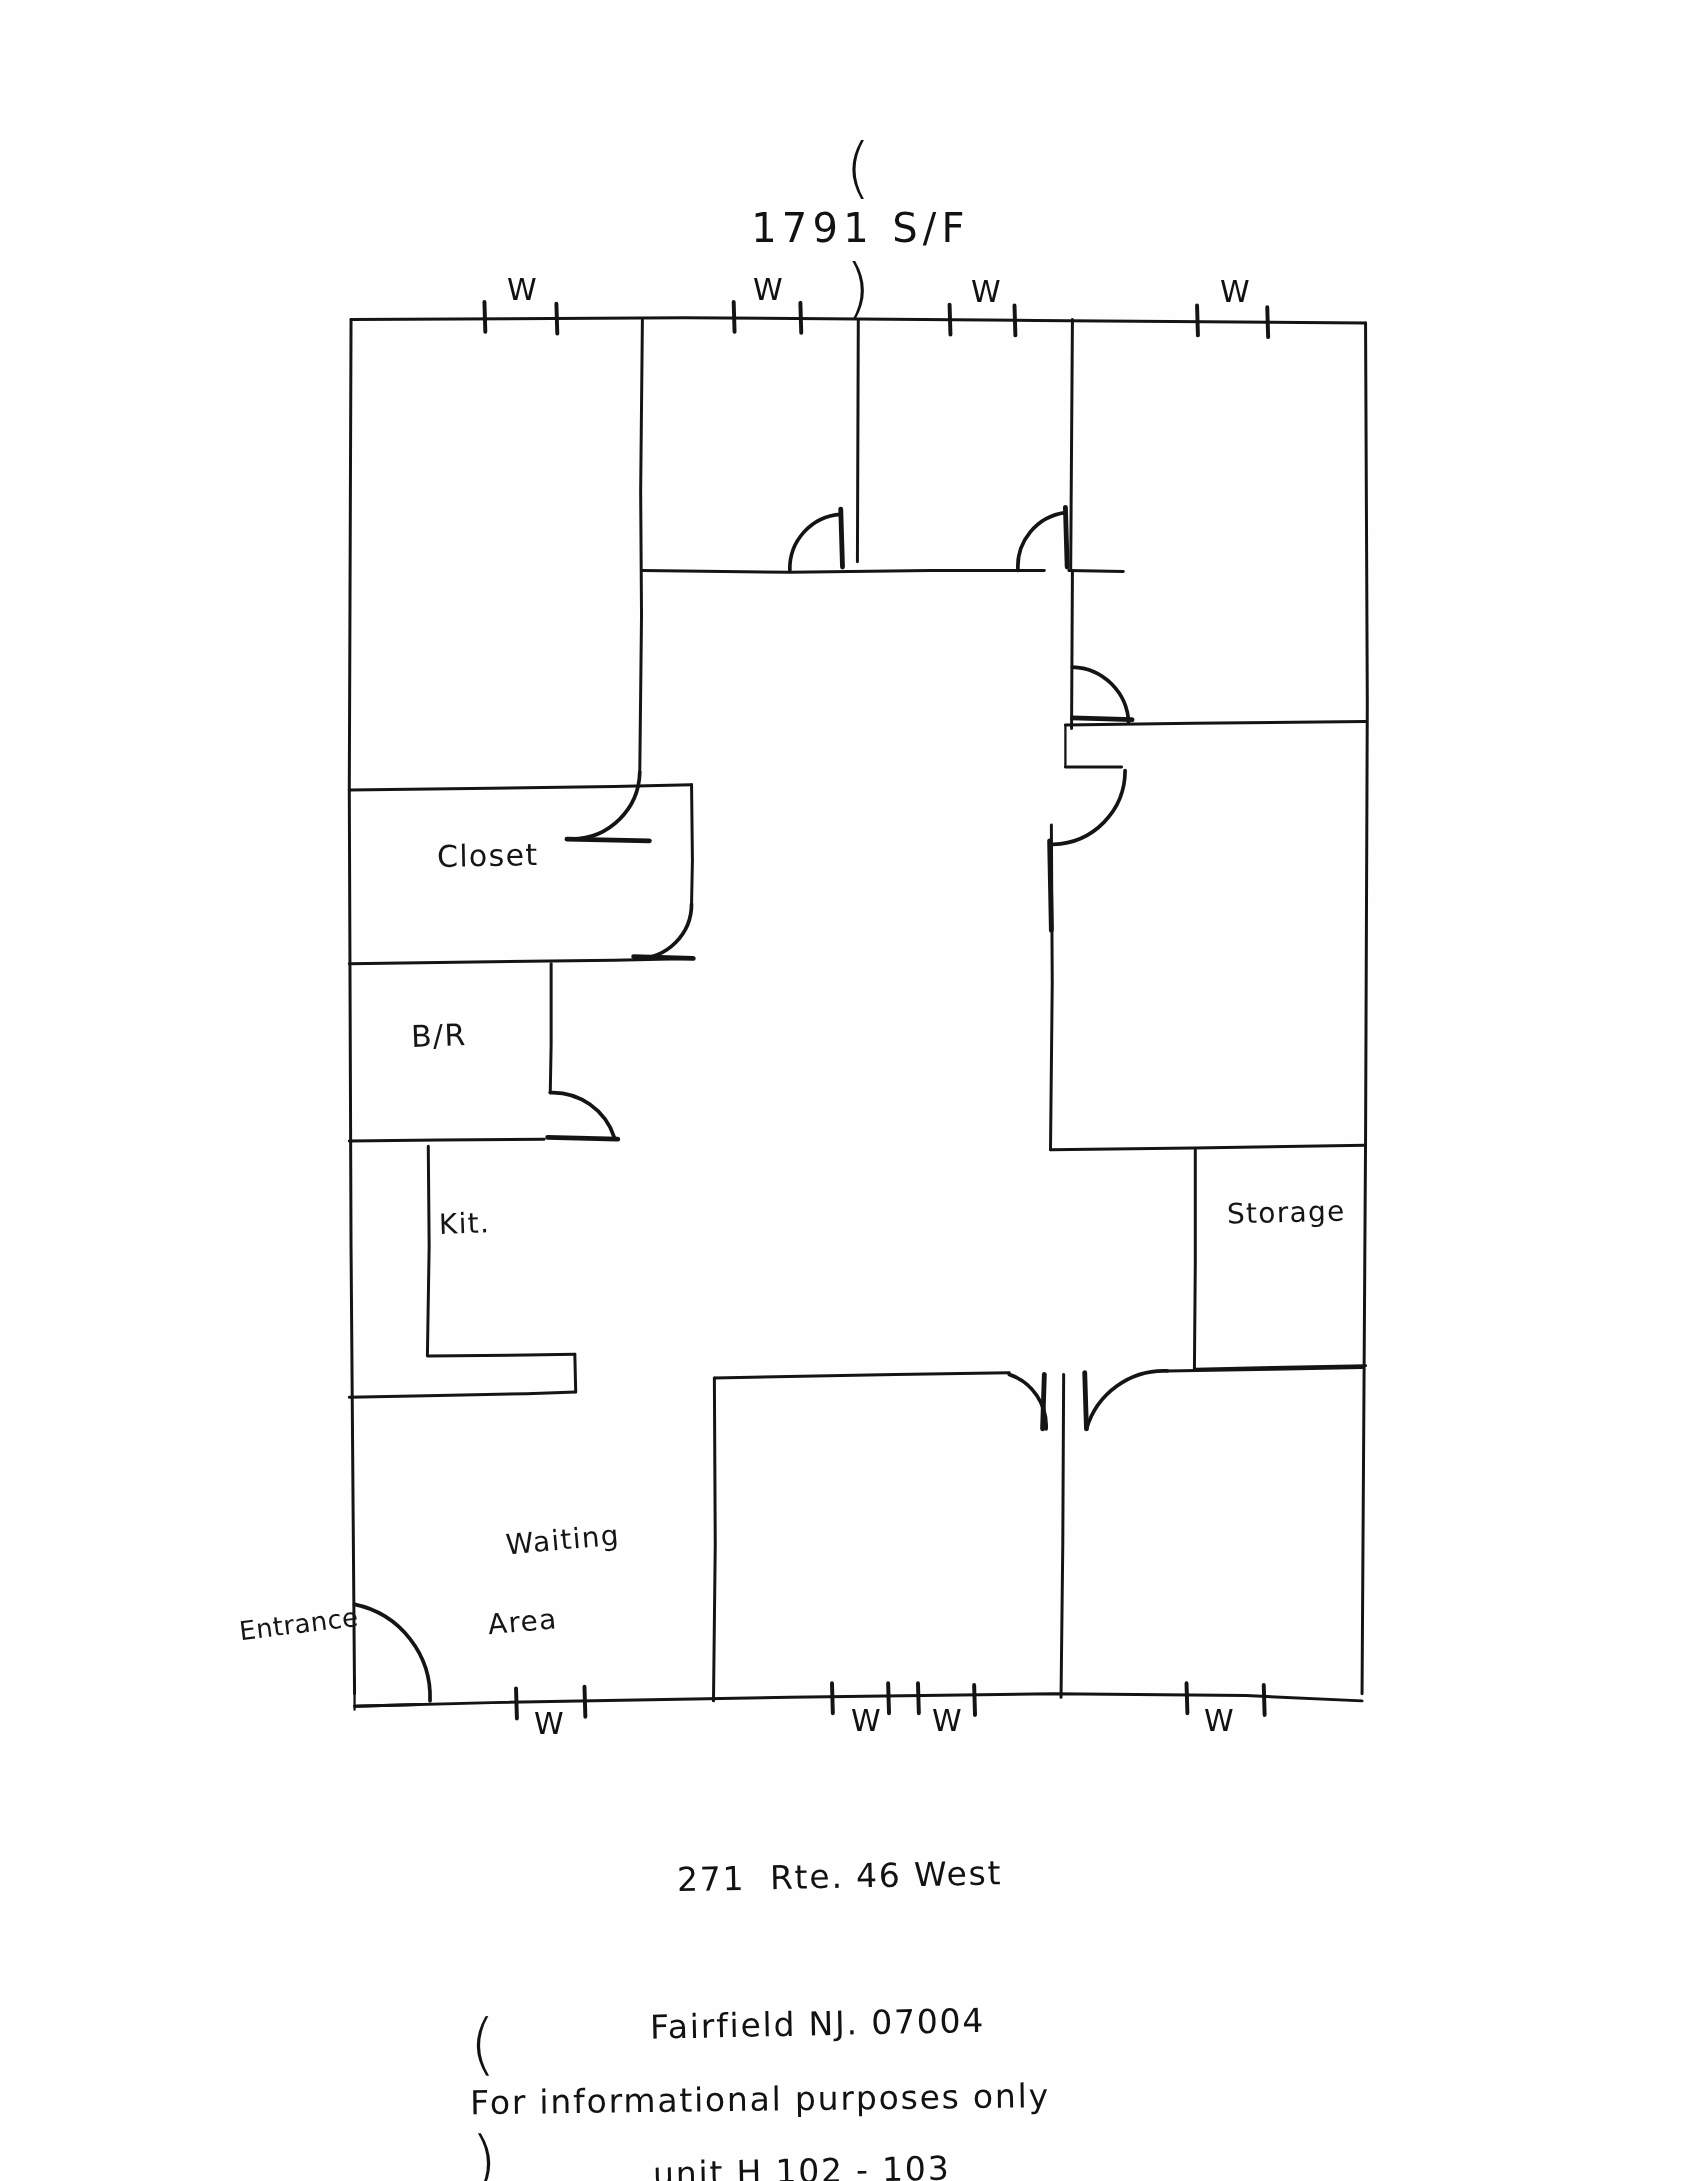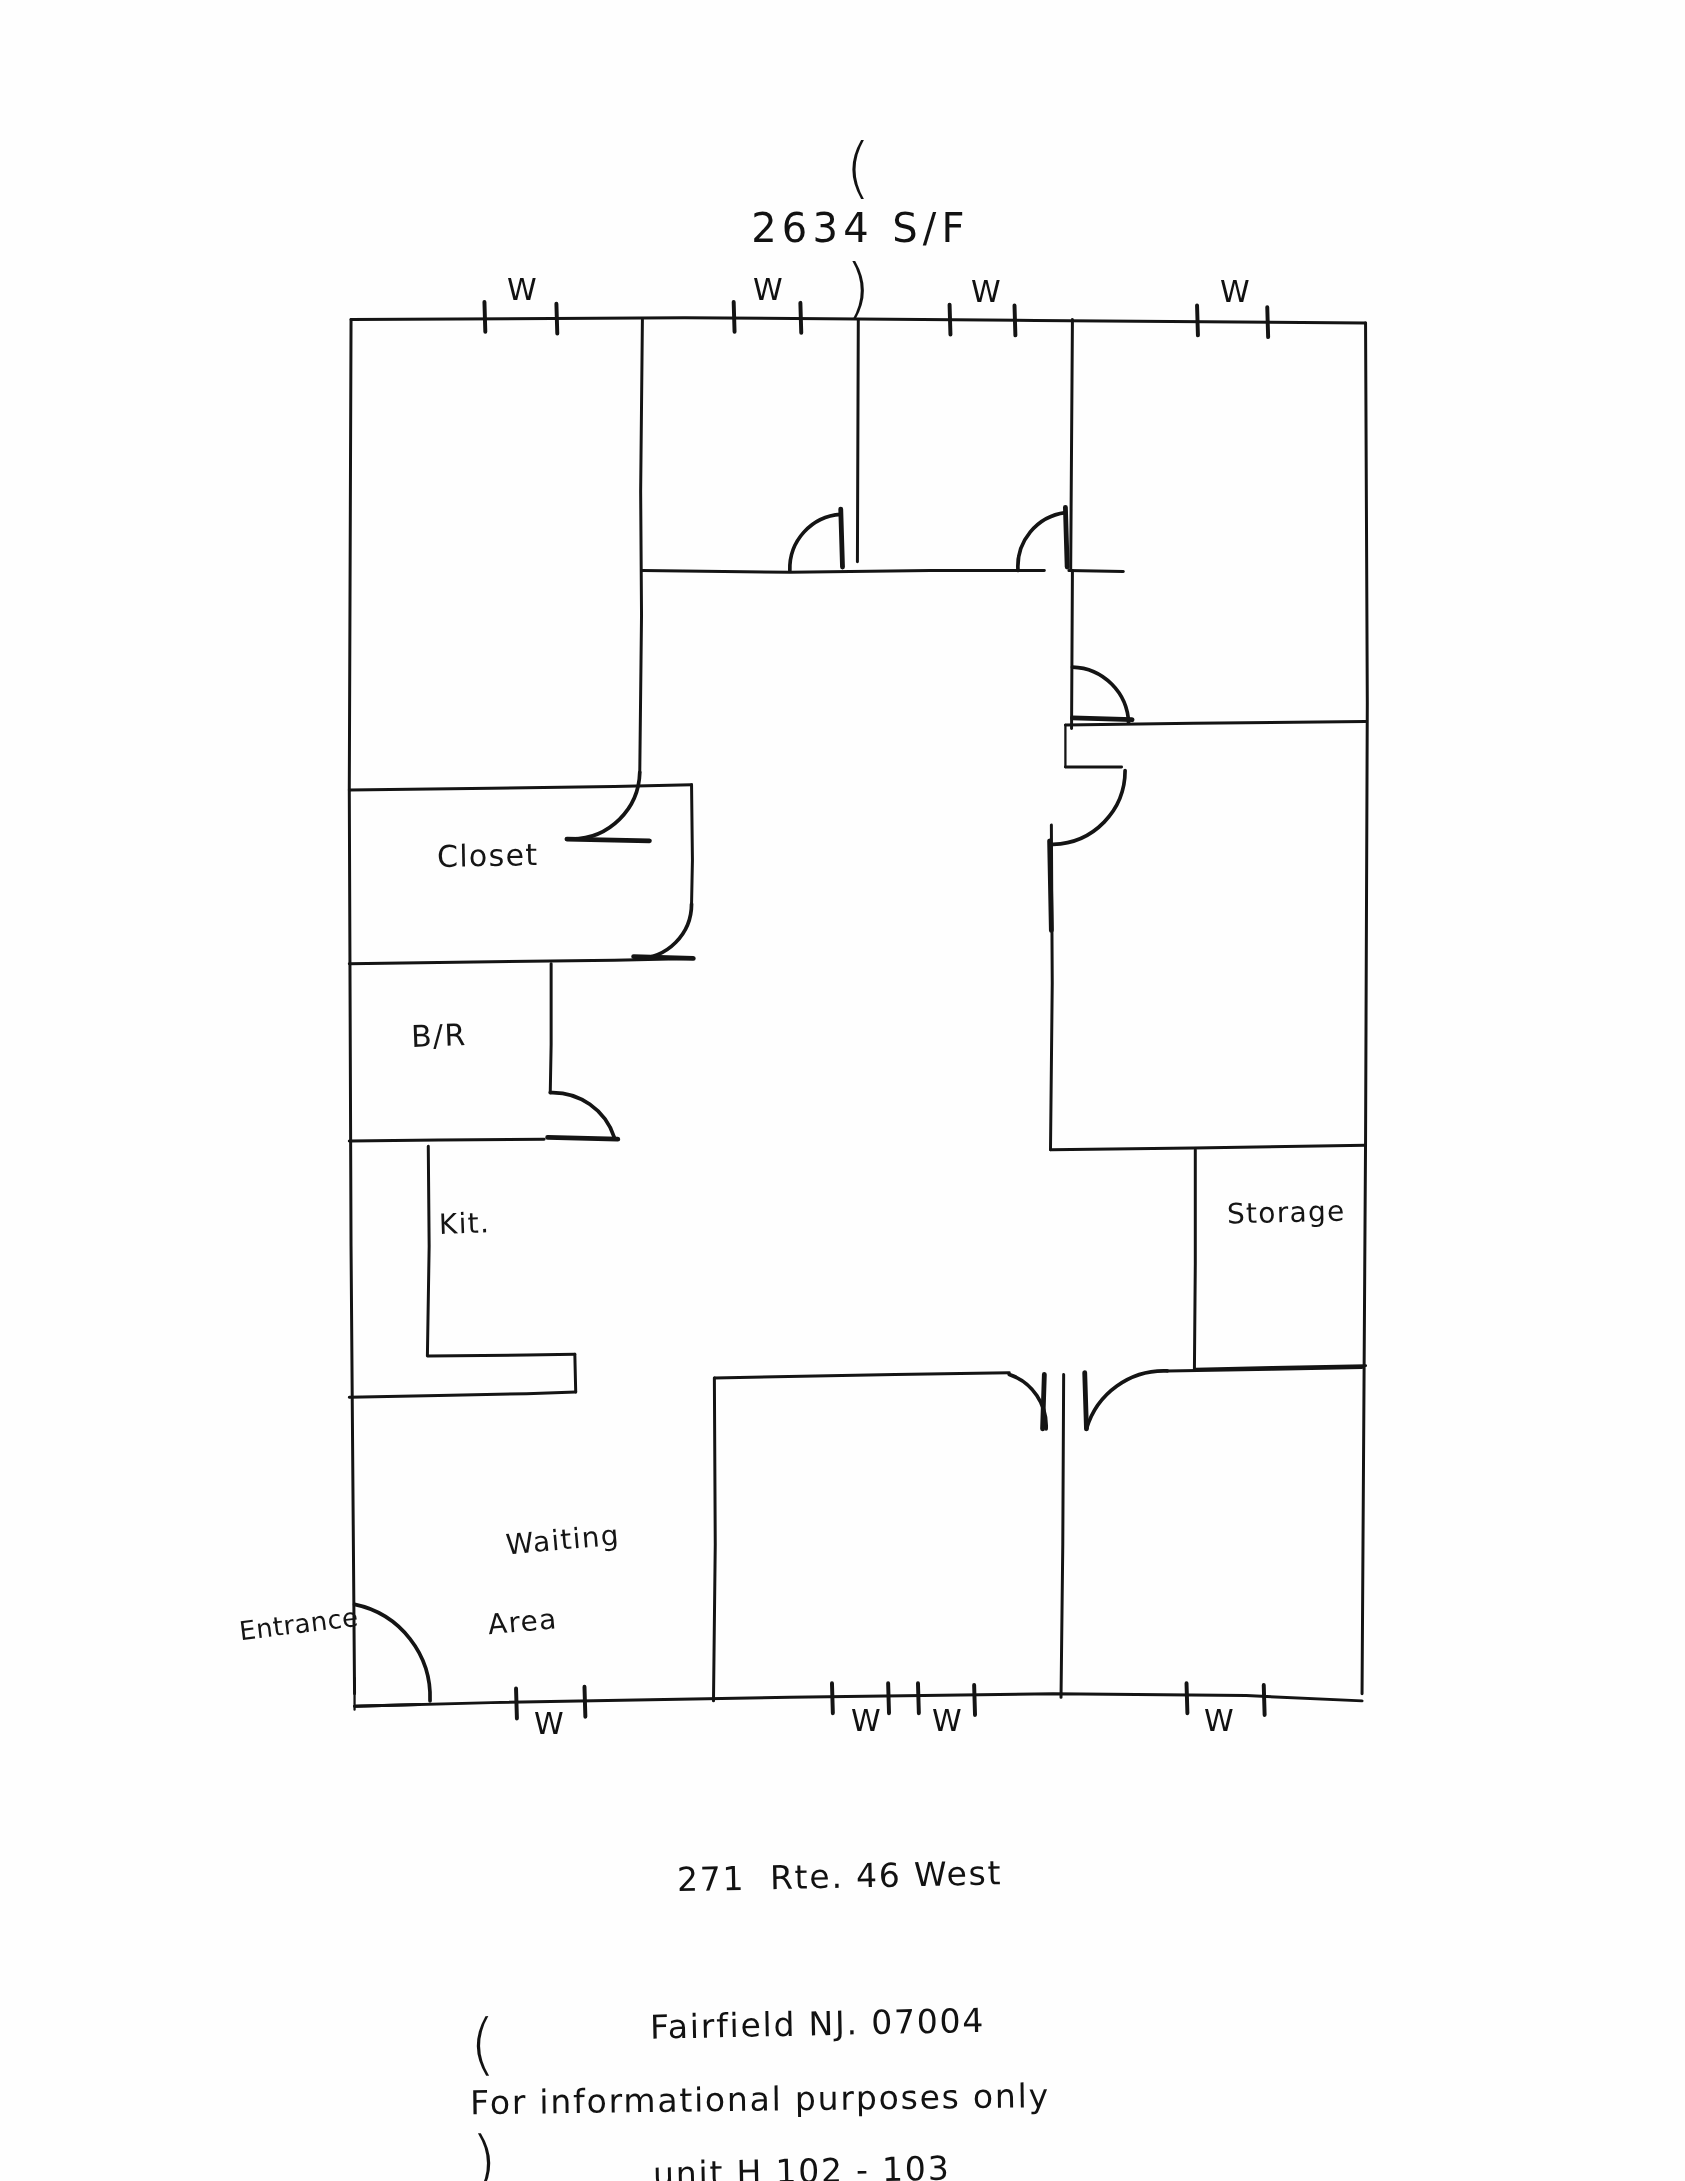--- a/index.html
+++ b/index.html
@@ -103,21 +103,21 @@
   .jamb   { stroke: #141414; stroke-width: 5.5; fill: none; stroke-linecap: round; }
   .tick   { stroke: #141414; stroke-width: 4.5; fill: none; stroke-linecap: round; }
 </style>
 </head>
 <body>
 
 <div id="sheet">
 
   <div class="hand" id="title-block">
     <span class="paren">(</span>
-    <span>2634 S/F</span>
+    <span>1791 S/F</span>
     <span class="paren">)</span>
   </div>
 
   <svg id="plan" viewBox="0 0 1920 2485">
 
     <path class="wall" d="M 400 364 L 780 362 L 1180 365 L 1556 368"></path>
 
     <path class="wall" d="M 400 364 L 398 900 L 400 1420 L 404 1930"></path>
 
     <path class="wall" d="M 1556 368 L 1558 800 L 1556 1300 L 1552 1930"></path>

